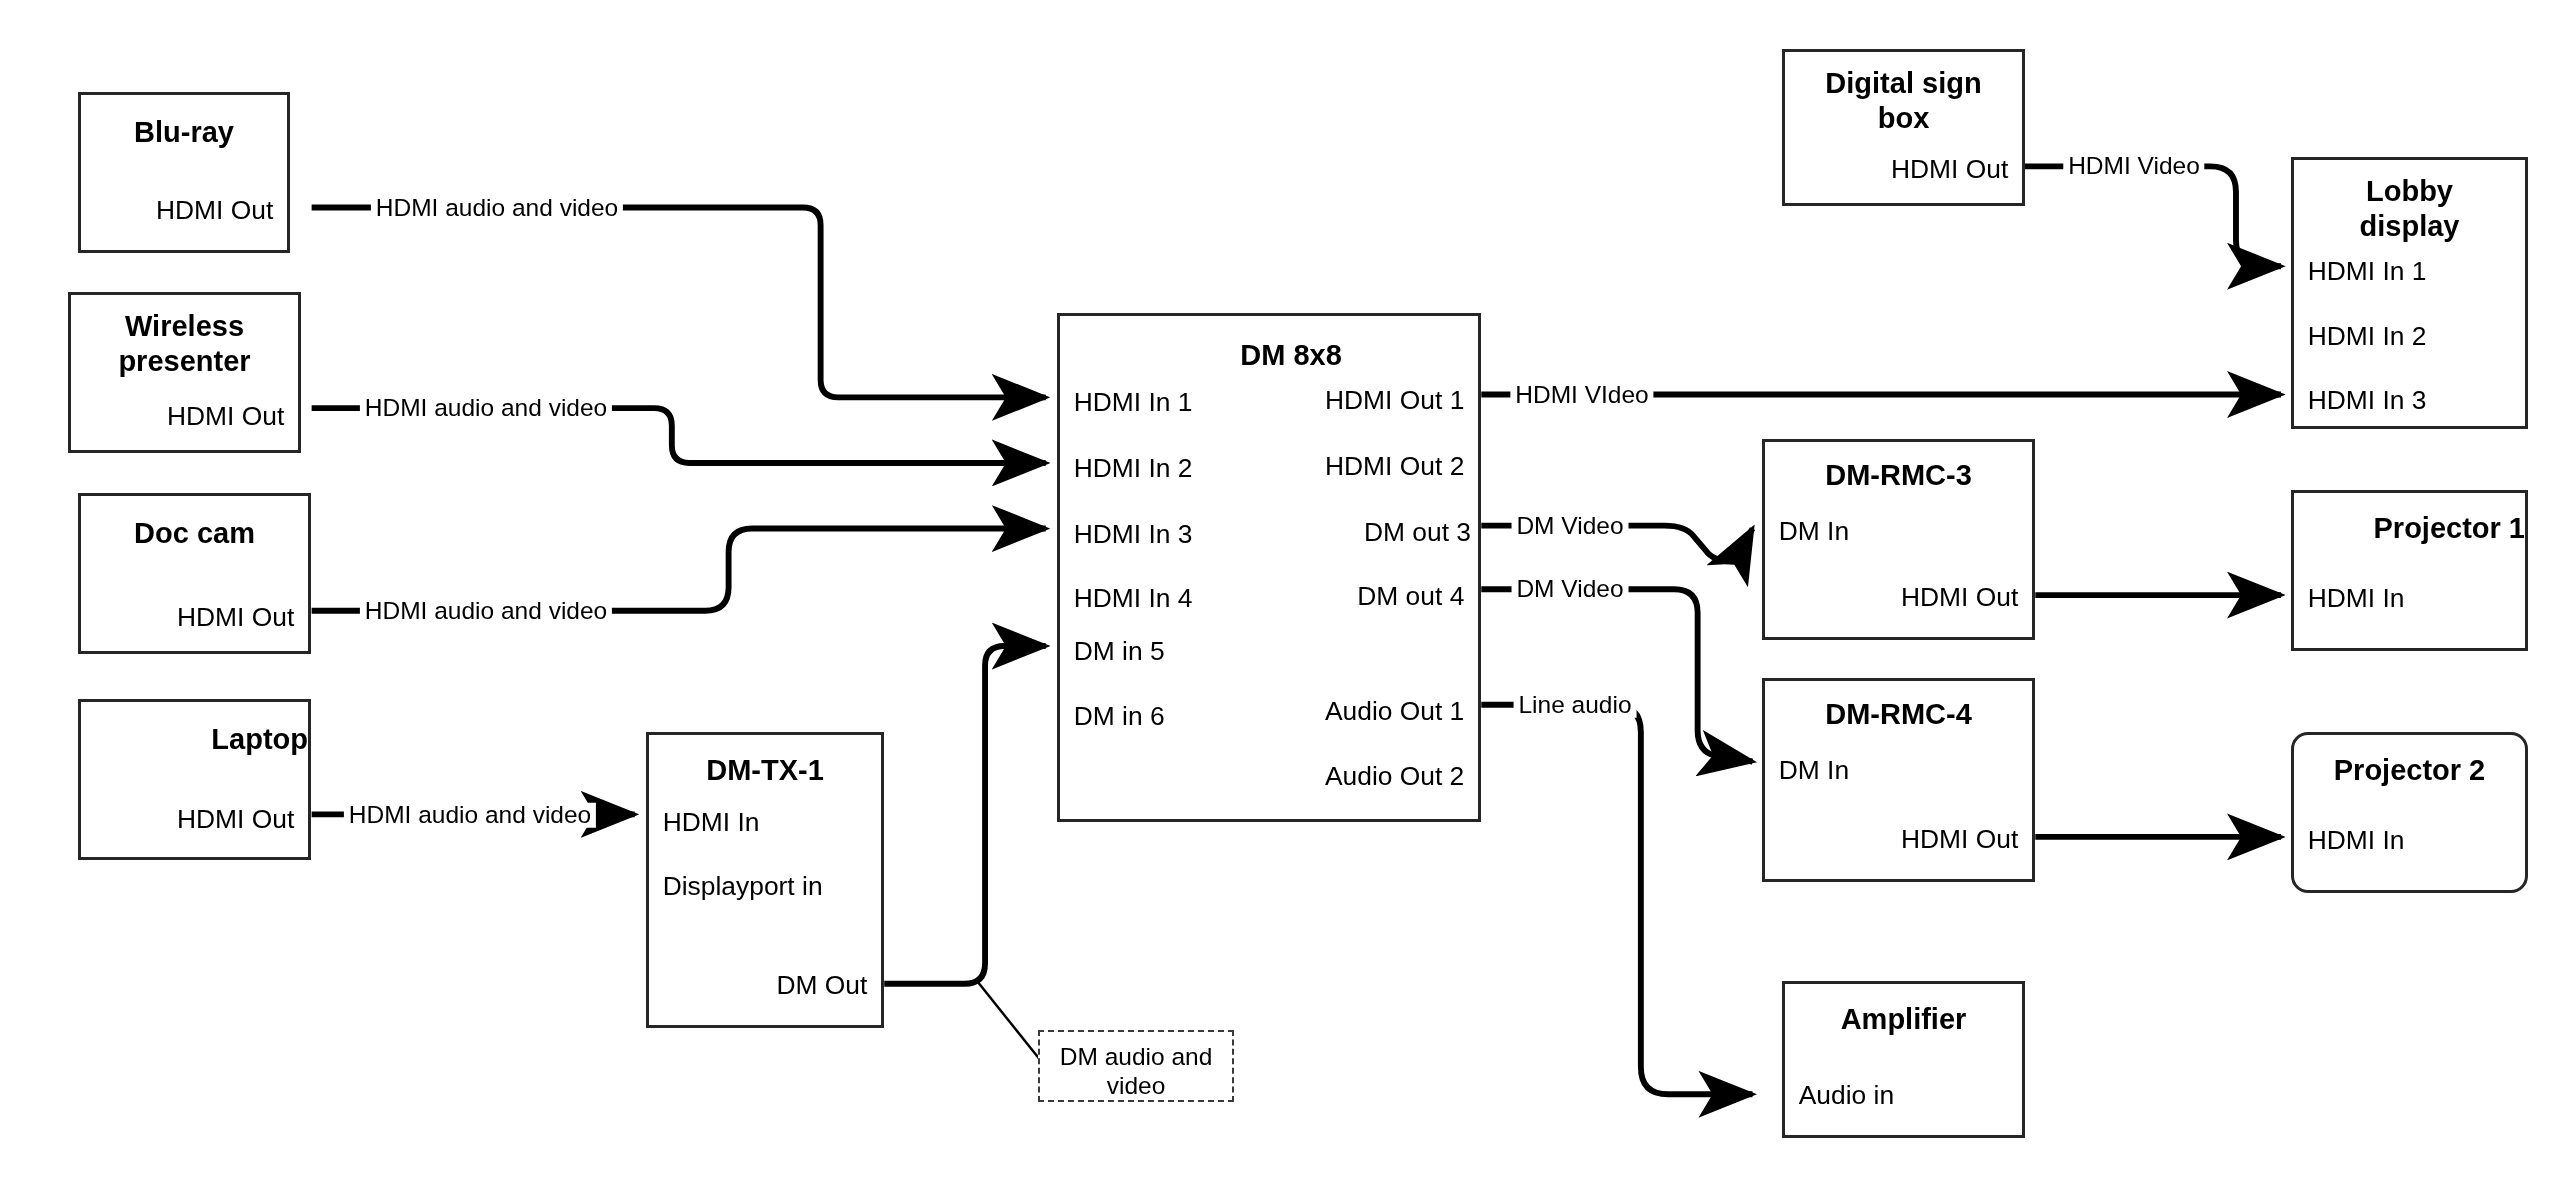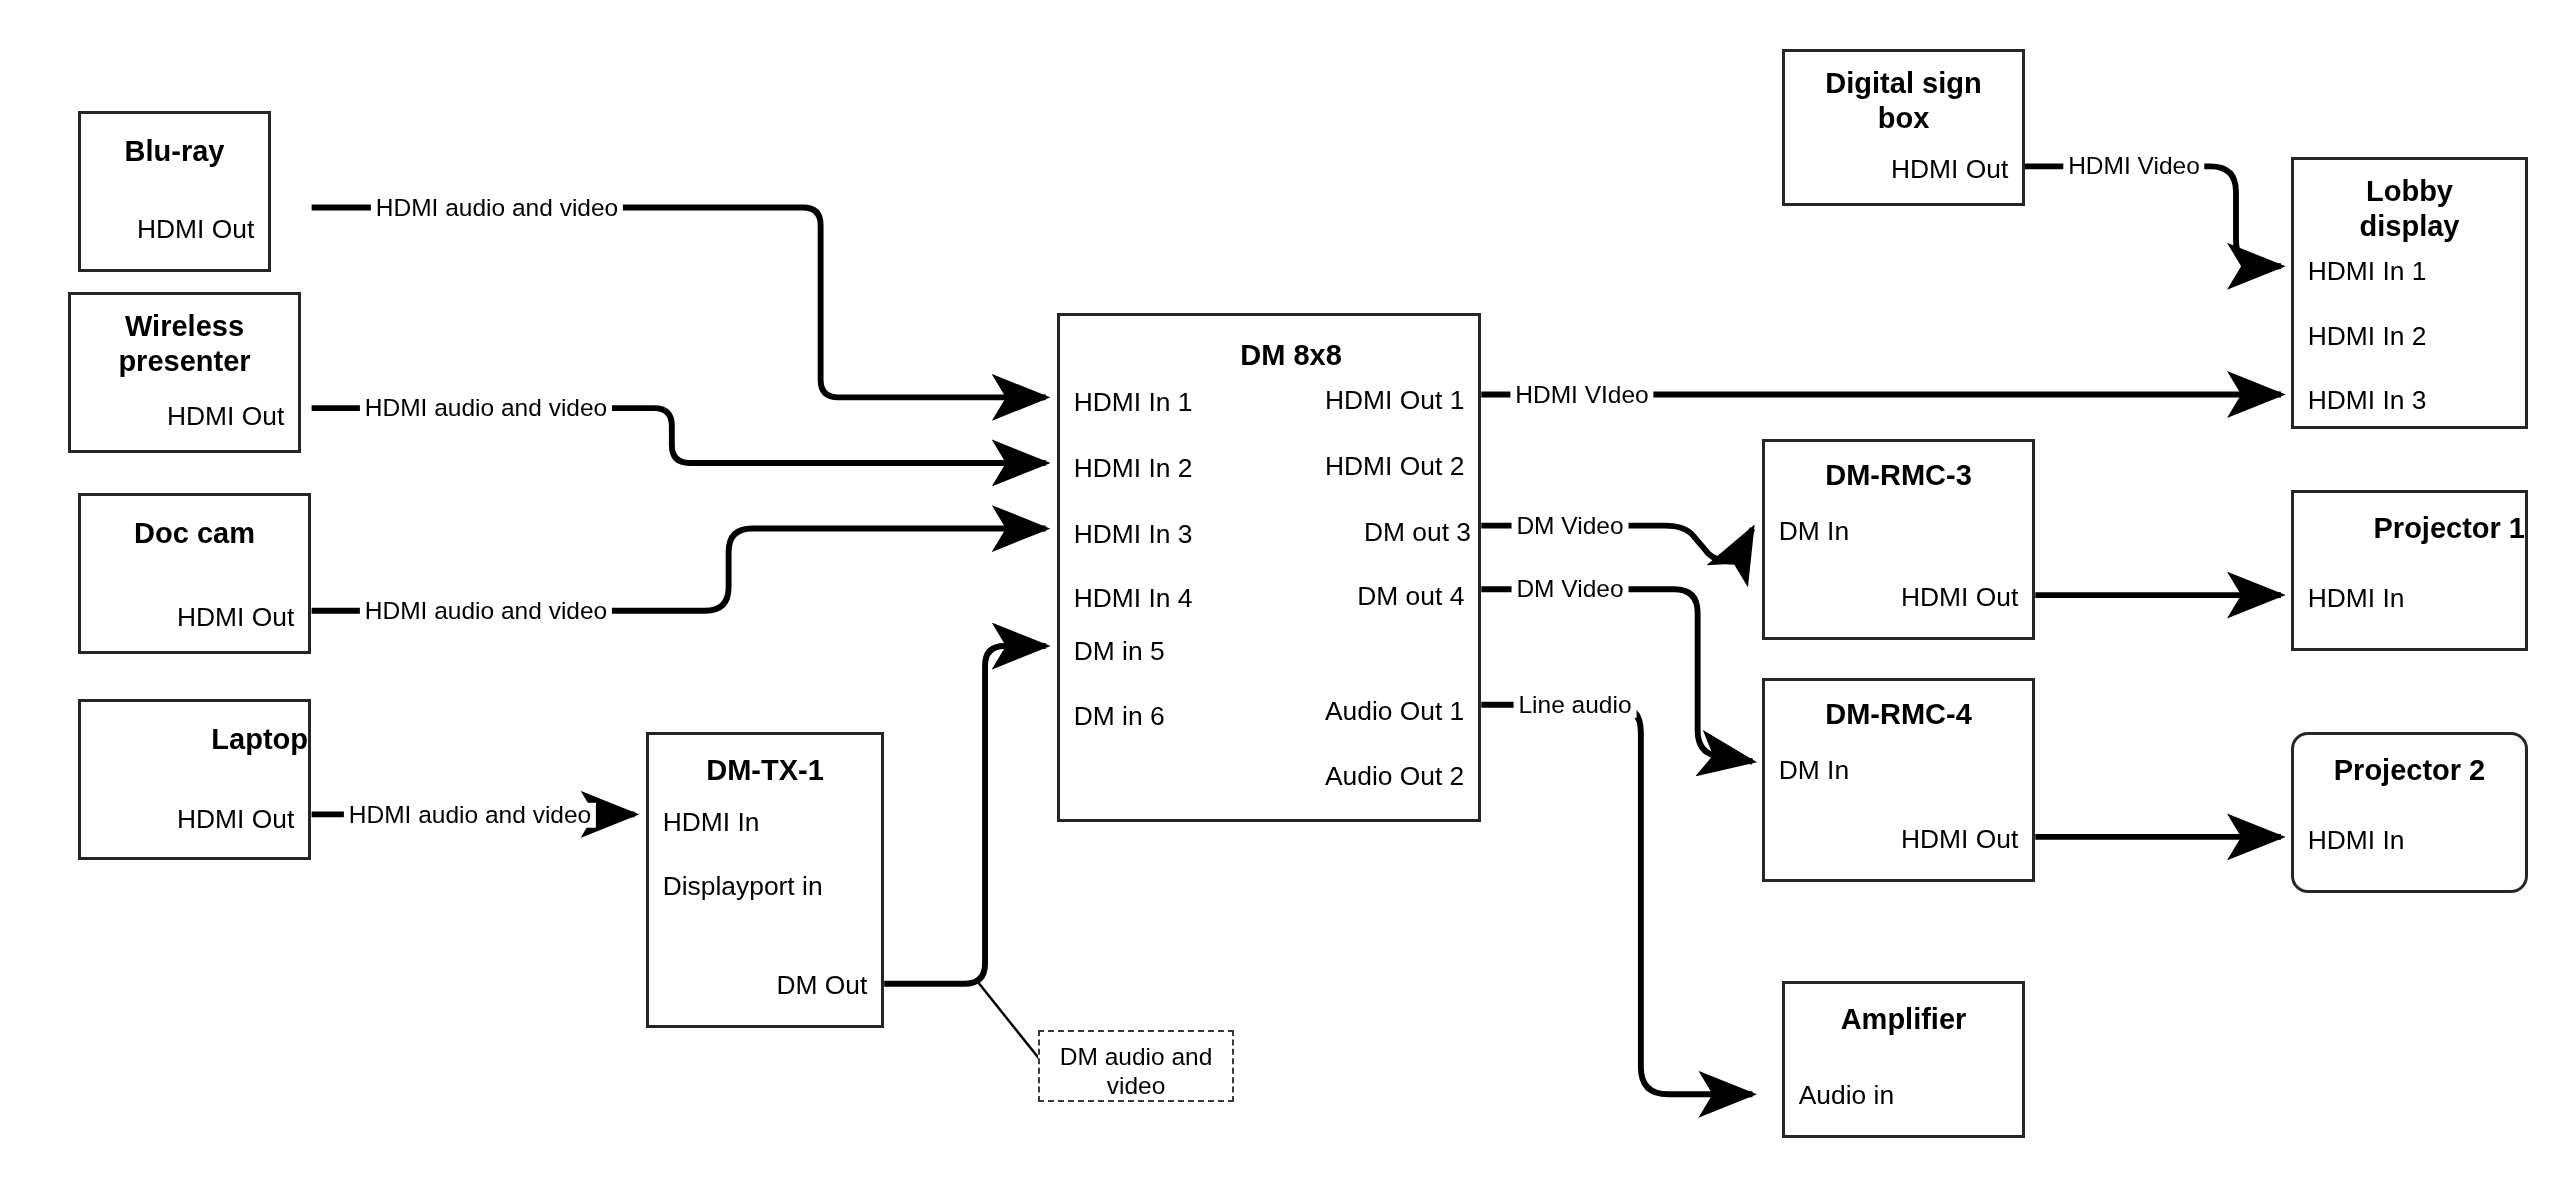--- a/index.html
+++ b/index.html
@@ -49,21 +49,21 @@
       <path d="M1898,170 L2258,170 Q2284,170 2284,196 L2284,245 Q2284,272 2310,272 L2330,272" marker-end="url(#ah)"></path>
 
       <path d="M2079,608 L2330,608" marker-end="url(#ah)"></path>
 
       <path d="M2079,855 L2330,855" marker-end="url(#ah)"></path>
     </g>
 
     <path d="M996,1000 L1064,1085" stroke="#000000" stroke-width="2.5" fill="none"></path>
   </svg>
 
-  <div class="node" style="left:78px;top:92px;width:193px;height:161px;margin-top:19px;">
+  <div class="node" style="left:78px;top:92px;width:212px;height:161px;">
     <div class="title" style="top:19.6px;font-size:29px;">Blu-ray</div>
     <div class="port r" style="right:13.7px;top:102px;font-size:26.4px;">HDMI Out</div>
   </div>
 
   <div class="node" style="left:68px;top:292px;width:233px;height:161px;">
     <div class="title" style="top:13.7px;font-size:29px;">Wireless</div>
     <div class="title" style="top:49px;font-size:29px;">presenter</div>
     <div class="port r" style="right:13.7px;top:108px;font-size:26.4px;">HDMI Out</div>
   </div>
 

